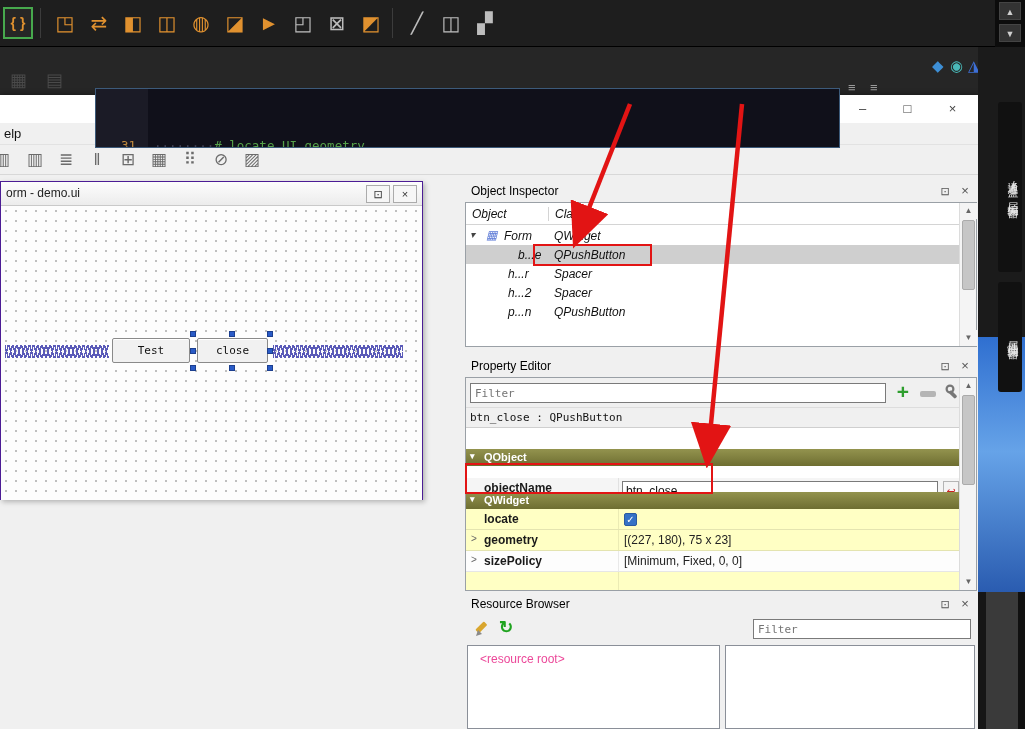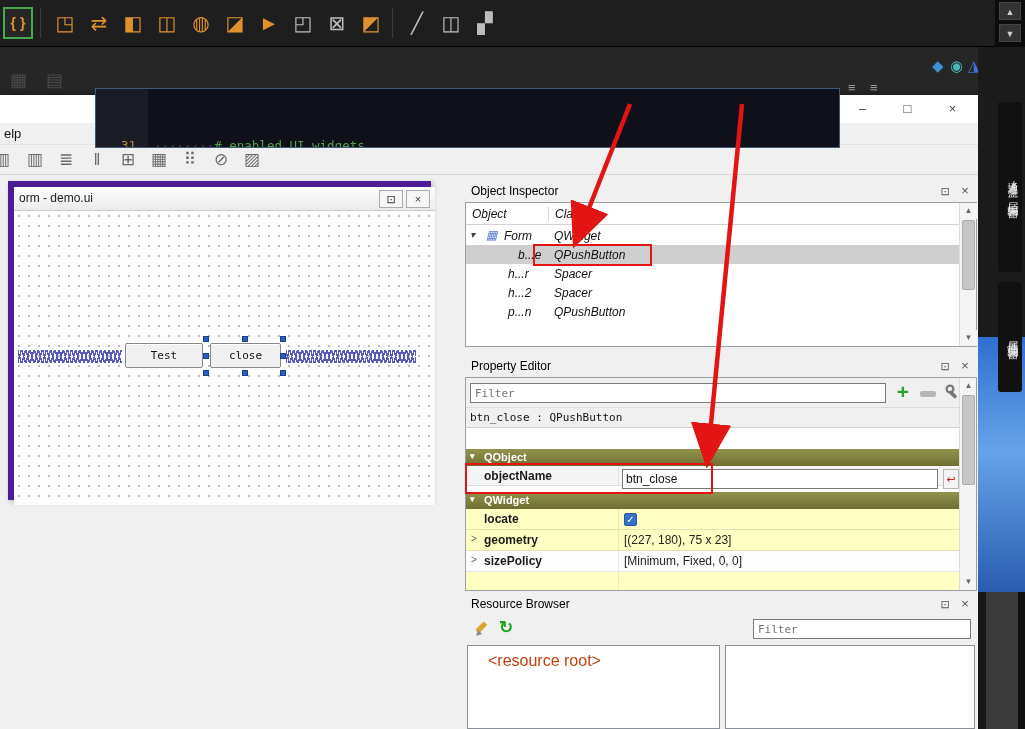--- a/index.html
+++ b/index.html
@@ -30,21 +30,21 @@
   
   .designer { position:absolute; left:0; top:95px; width:978px; height:634px; background:#f0f0f0; z-index:2; box-shadow:0 0 6px rgba(0,0,0,.45); }
   .d-titlebar { position:absolute; left:0; top:0; width:978px; height:28px; background:#ffffff; }
   .winbtn { position:absolute; top:0; width:45px; height:28px; text-align:center; line-height:28px; font-size:13px; color:#444; cursor:pointer; }
   .d-menubar { position:absolute; left:0; top:28px; width:978px; height:22px; background:#f0f0f0; border-bottom:1px solid #e2e2e2; }
   .d-menu-item { position:absolute; left:4px; top:3px; font-size:13px; color:#111; cursor:pointer; }
   .d-toolbar { position:absolute; left:0; top:50px; width:978px; height:30px; background:#f0f0f0; border-bottom:1px solid #d8d8d8; }
   .d-tool { position:absolute; top:3px; width:26px; height:24px; color:#6b6b6b; font-size:17px; line-height:24px; text-align:center; cursor:pointer; }
 
   
-  .formwin { position:absolute; left:8px; top:181px; width:423px; height:319px; background:#fff; border:6px solid #4c1d95; z-index:4; box-shadow:2px 2px 5px rgba(0,0,0,.25); }
+  .formwin { position:absolute; left:0; top:181px; width:423px; height:319px; background:#fff; border:1px solid #4c1d95; z-index:4; box-shadow:2px 2px 5px rgba(0,0,0,.25); }
   .f-titlebar { position:absolute; left:0; top:0; width:421px; height:24px; background:linear-gradient(#fdfdfd,#ececec); border-bottom:1px solid #c9c9c9; }
   .f-title { position:absolute; left:5px; top:4px; font-size:12px; color:#222; }
   .f-btn { position:absolute; top:3px; width:24px; height:18px; border:1px solid #ababab; background:#f6f6f6; font-size:11px; line-height:16px; text-align:center; color:#333; cursor:pointer; }
   .f-canvas { position:absolute; left:0; top:24px; width:421px; height:294px; background:#fdfdfd;
       background-image:radial-gradient(circle,#bfbfbf 0.8px, transparent 1px); background-size:10px 10px; }
   .spring { position:absolute; top:139px; height:13px;
       background:repeating-linear-gradient(106deg, transparent 0 2.5px, #5a5ab8 2.5px 4px),
                  repeating-linear-gradient(74deg, transparent 0 2.5px, #5a5ab8 2.5px 4px); }
   .spring-l { left:4px; width:104px; }
   .spring-r { left:272px; width:130px; }
@@ -110,21 +110,21 @@
   
   .resbrowser { top:593px; height:136px; }
   .resbrowser .pbody { top:22px; width:512px; height:114px; background:#f0f0f0; border:none; }
   .rb-toolbar { position:absolute; left:0; top:0; width:512px; height:28px; background:#f0f0f0; }
   .rb-pencil { position:absolute; left:8px; top:4px; width:20px; height:20px; cursor:pointer; }
   .rb-refresh { position:absolute; left:34px; top:2px; font-size:17px; font-weight:bold; color:#1fa31f; cursor:pointer; }
   .rb-filter { position:absolute; left:288px; top:4px; width:218px; height:20px; border:1px solid #7a7a7a; font-family:"DejaVu Sans Mono",monospace; font-size:11px; padding:0 4px; color:#333; }
   .rb-pane { position:absolute; top:30px; height:84px; background:#fff; border:1px solid #8a8f98; }
   .rb-pane.left { left:2px; width:253px; }
   .rb-pane.right { left:260px; width:250px; }
-  .rb-root { position:absolute; left:20px; top:6px; font-size:16px; color:#c2410c; cursor:pointer; }
+  .rb-root { position:absolute; left:12px; top:6px; font-size:12px; color:#ec4899; cursor:pointer; }
 
   
   .codebox { position:absolute; left:95px; top:48px; width:745px; height:60px; background:#10101a; border:1px solid #3c5a7a; z-index:40; overflow:hidden; font-family:"DejaVu Sans Mono",monospace; font-size:12.5px; line-height:21px; white-space:pre;margin-top:40px; }
   .gutter { position:absolute; left:0; top:0; width:52px; height:100%; background:#1b1b26; color:#c08a3e; text-align:right; padding:4px 12px 0 0; }
   .codelines { position:absolute; left:52px; top:0; right:0; height:100%; padding-top:4px; }
   .cl { height:21px; padding-left:6px; }
   .ws { color:#3f3f52; }
   .cmt { color:#55a04a; }
 
   
@@ -281,21 +281,21 @@
             <rect x="7" y="7" width="9" height="3.6" rx="1.2" fill="#777" transform="rotate(45 7 7)"></rect>
           </svg>
         <span class="dd">▾</span>
       </span>
     </div>
     <div class="pe-classlabel">btn_close : QPushButton</div>
     <div class="pe-section" style="top:71px">
       <span class="arr">▾</span>
       <span class="lbl">QObject</span>
     </div>
-    <div class="pe-row pe-objname-row" style="top:88px;height:20px">
+    <div class="pe-row pe-objname-row" style="top:100px;height:20px">
       <span class="pe-vline"></span>
       <span class="pname">objectName</span>
       <input class="pe-edit" value="btn_close" style="">
       <span class="pe-reset">↩</span>
     </div>
     <div class="pe-section" style="top:114px">
       <span class="arr">▾</span>
       <span class="lbl">QWidget</span>
     </div>
     <div class="pe-row yellow" style="top:131px;height:21px">
@@ -350,21 +350,21 @@
   </div>
 </div>
 
 <div class="codebox">
   <div class="gutter">
     <div>31</div>
     
     
   </div>
   <div class="codelines">
-    <div class="cl"><span class="ws">········</span><span class="cmt"># enabled UI widgets</span></div>
+    <div class="cl"><span class="ws">········</span><span class="cmt"># locate UI geometry</span></div>
     
     
   </div>
 </div>
 
 <svg class="anno-svg" viewBox="0 0 1025 729">
   <defs>
     <marker id="ah" markerWidth="10" markerHeight="9" refX="7" refY="4.5" orient="auto">
       <polygon points="0 0, 10 4.5, 0 9" fill="#e21414"></polygon>
     </marker>

